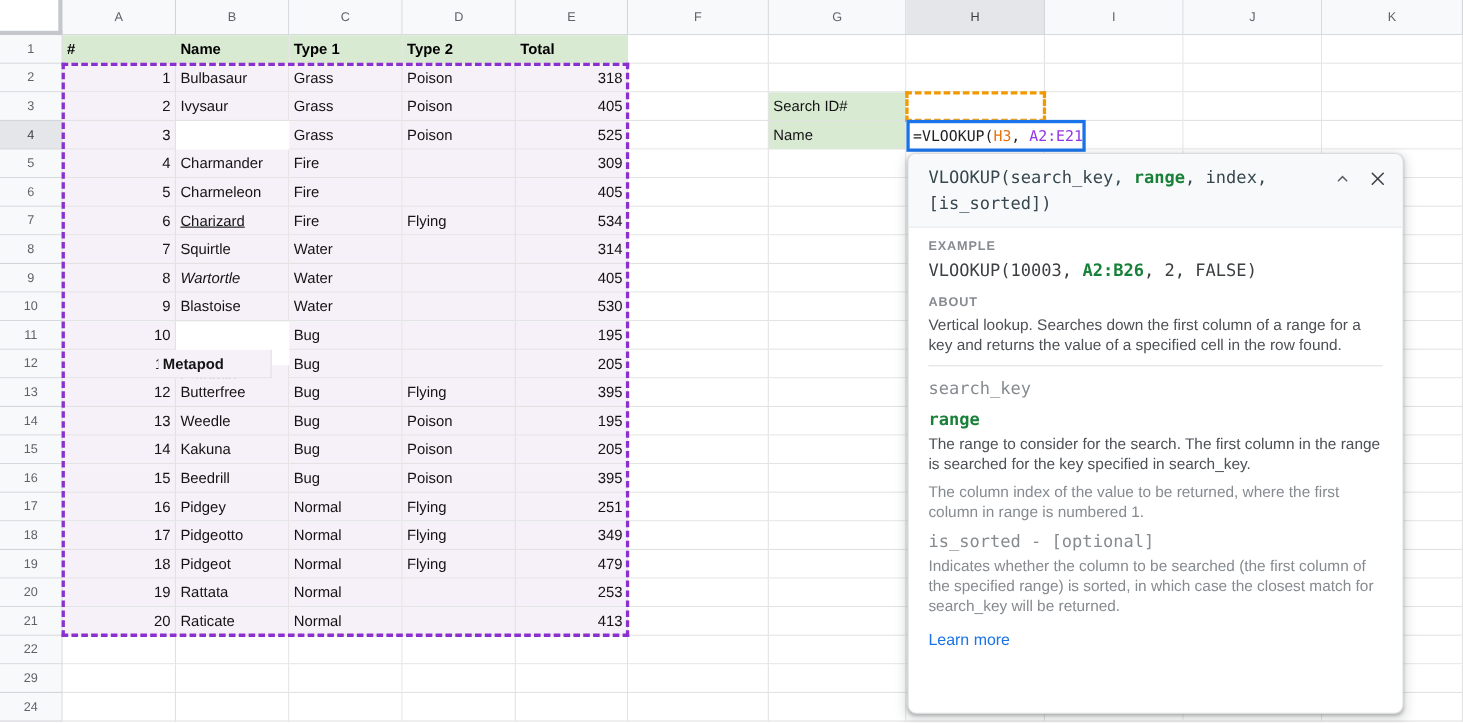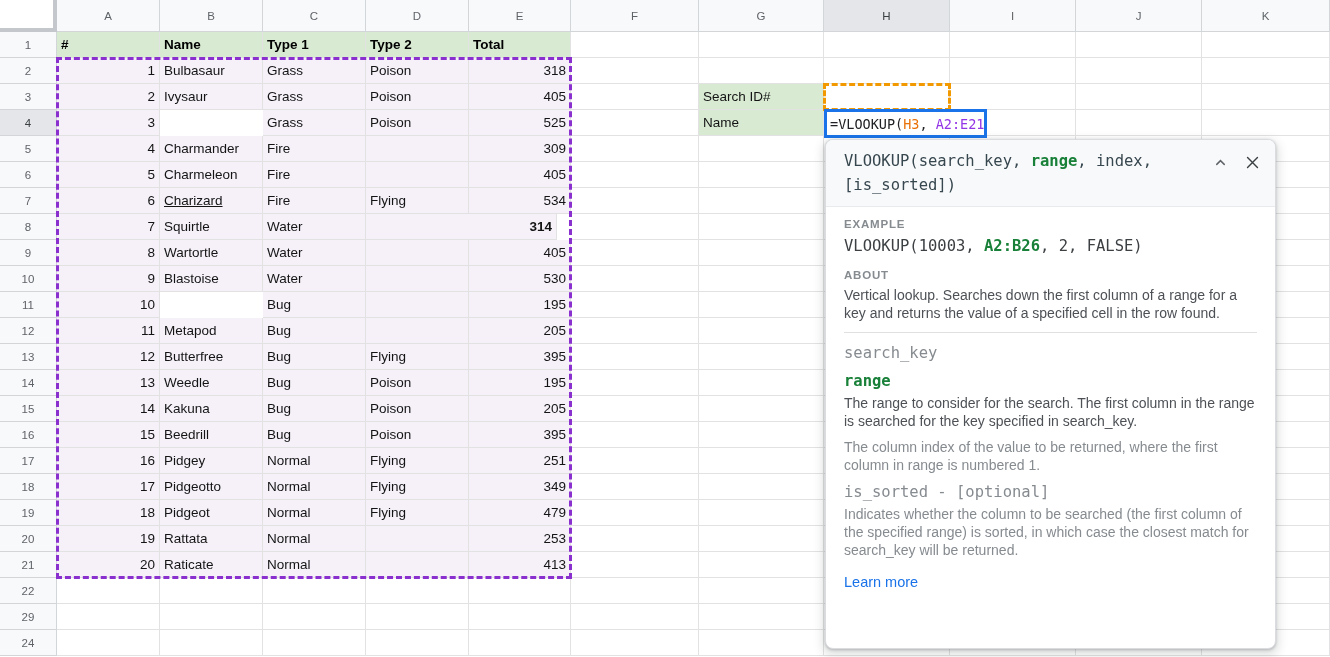--- a/index.html
+++ b/index.html
@@ -173,29 +173,29 @@
       <div class="cell" style="left: 571px; top: 188px; width: 128px; height: 26px;"></div>
       <div class="cell" style="left: 699px; top: 188px; width: 125px; height: 26px;"></div>
       <div class="cell" style="left: 824px; top: 188px; width: 126px; height: 26px;"></div>
       <div class="cell" style="left: 950px; top: 188px; width: 126px; height: 26px;"></div>
       <div class="cell" style="left: 1076px; top: 188px; width: 126px; height: 26px;"></div>
       <div class="cell" style="left: 1202px; top: 188px; width: 128px; height: 26px;"></div>
       <div class="cell in-range right" style="left: 57px; top: 214px; width: 103px; height: 26px;">7</div>
       <div class="cell in-range" style="left: 160px; top: 214px; width: 103px; height: 26px;">Squirtle</div>
       <div class="cell in-range" style="left: 263px; top: 214px; width: 103px; height: 26px;">Water</div>
       <div class="cell in-range" style="left: 366px; top: 214px; width: 103px; height: 26px;"></div>
-      <div class="cell in-range right" style="left: 455px; top: 214px; width: 102px; height: 26px; font-weight: bold;">314</div>
+      <div class="cell in-range right" style="left: 469px; top: 214px; width: 102px; height: 26px;">314</div>
       <div class="cell" style="left: 571px; top: 214px; width: 128px; height: 26px;"></div>
       <div class="cell" style="left: 699px; top: 214px; width: 125px; height: 26px;"></div>
       <div class="cell" style="left: 824px; top: 214px; width: 126px; height: 26px;"></div>
       <div class="cell" style="left: 950px; top: 214px; width: 126px; height: 26px;"></div>
       <div class="cell" style="left: 1076px; top: 214px; width: 126px; height: 26px;"></div>
       <div class="cell" style="left: 1202px; top: 214px; width: 128px; height: 26px;"></div>
       <div class="cell in-range right" style="left: 57px; top: 240px; width: 103px; height: 26px;">8</div>
-      <div class="cell in-range" style="left: 160px; top: 240px; width: 103px; height: 26px;">Wartortle</div>
+      <div class="cell in-range" style="left: 160px; top: 240px; width: 103px; height: 26px; font-style: italic;">Wartortle</div>
       <div class="cell in-range" style="left: 263px; top: 240px; width: 103px; height: 26px;">Water</div>
       <div class="cell in-range" style="left: 366px; top: 240px; width: 103px; height: 26px;"></div>
       <div class="cell in-range right" style="left: 469px; top: 240px; width: 102px; height: 26px;">405</div>
       <div class="cell" style="left: 571px; top: 240px; width: 128px; height: 26px;"></div>
       <div class="cell" style="left: 699px; top: 240px; width: 125px; height: 26px;"></div>
       <div class="cell" style="left: 824px; top: 240px; width: 126px; height: 26px;"></div>
       <div class="cell" style="left: 950px; top: 240px; width: 126px; height: 26px;"></div>
       <div class="cell" style="left: 1076px; top: 240px; width: 126px; height: 26px;"></div>
       <div class="cell" style="left: 1202px; top: 240px; width: 128px; height: 26px;"></div>
       <div class="cell in-range right" style="left: 57px; top: 266px; width: 103px; height: 26px;">9</div>
@@ -214,21 +214,21 @@
       <div class="cell in-range" style="left: 263px; top: 292px; width: 103px; height: 26px;">Bug</div>
       <div class="cell in-range" style="left: 366px; top: 292px; width: 103px; height: 26px;"></div>
       <div class="cell in-range right" style="left: 469px; top: 292px; width: 102px; height: 26px;">195</div>
       <div class="cell" style="left: 571px; top: 292px; width: 128px; height: 26px;"></div>
       <div class="cell" style="left: 699px; top: 292px; width: 125px; height: 26px;"></div>
       <div class="cell" style="left: 824px; top: 292px; width: 126px; height: 26px;"></div>
       <div class="cell" style="left: 950px; top: 292px; width: 126px; height: 26px;"></div>
       <div class="cell" style="left: 1076px; top: 292px; width: 126px; height: 26px;"></div>
       <div class="cell" style="left: 1202px; top: 292px; width: 128px; height: 26px;"></div>
       <div class="cell in-range right" style="left: 57px; top: 318px; width: 103px; height: 26px;">11</div>
-      <div class="cell in-range" style="left: 160px; top: 318px; width: 103px; height: 26px;">Metapod</div>
+      <div class="cell in-range" style="left: 144px; top: 318px; width: 103px; height: 26px; font-weight: bold;">Metapod</div>
       <div class="cell in-range" style="left: 263px; top: 318px; width: 103px; height: 26px;">Bug</div>
       <div class="cell in-range" style="left: 366px; top: 318px; width: 103px; height: 26px;"></div>
       <div class="cell in-range right" style="left: 469px; top: 318px; width: 102px; height: 26px;">205</div>
       <div class="cell" style="left: 571px; top: 318px; width: 128px; height: 26px;"></div>
       <div class="cell" style="left: 699px; top: 318px; width: 125px; height: 26px;"></div>
       <div class="cell" style="left: 824px; top: 318px; width: 126px; height: 26px;"></div>
       <div class="cell" style="left: 950px; top: 318px; width: 126px; height: 26px;"></div>
       <div class="cell" style="left: 1076px; top: 318px; width: 126px; height: 26px;"></div>
       <div class="cell" style="left: 1202px; top: 318px; width: 128px; height: 26px;"></div>
       <div class="cell in-range right" style="left: 57px; top: 344px; width: 103px; height: 26px;">12</div>

